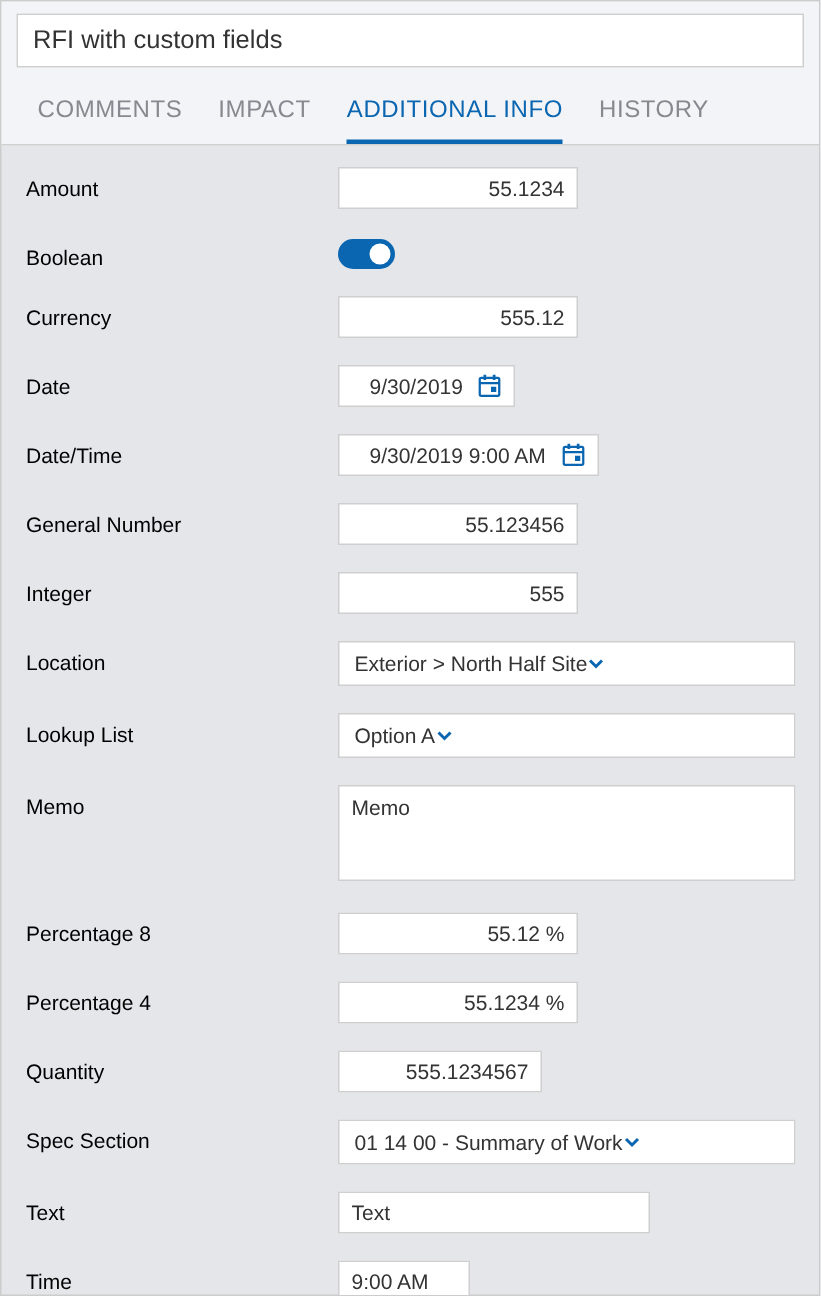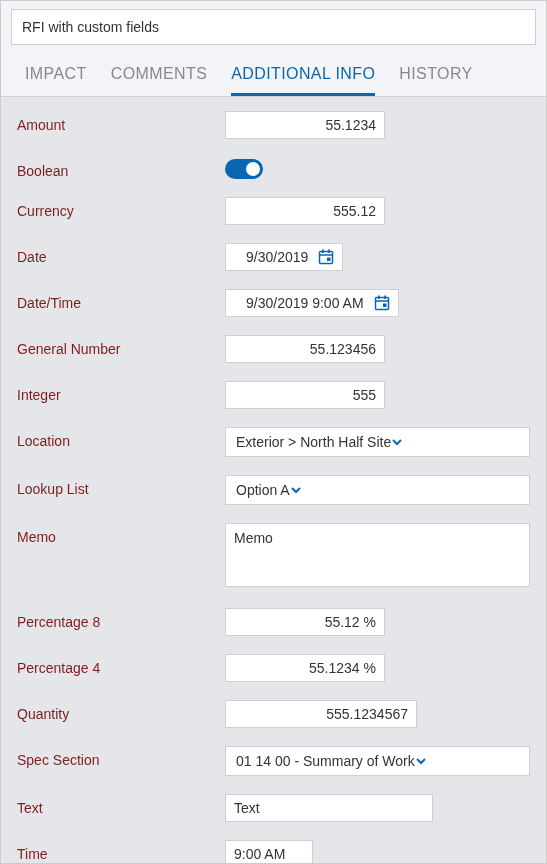--- a/index.html
+++ b/index.html
@@ -21,21 +21,21 @@
     background: #f3f4f7;
     padding: 8px 10px 0 10px;
     border-bottom: 1px solid #d0d0d0;
   }
   .title-input {
     width: 100%;
     height: 36px;
     border: 1px solid #cfcfcf;
     background: #fff;
     padding: 0 10px;
-    font-size: 14px;
+    font-size: 17px;
     color: #333;
     outline: none;
   }
   .tabs {
     display: flex;
     gap: 0;
     padding: 14px 14px 0 14px;
     background: #f3f4f7;
   }
   .tab {
@@ -55,40 +55,40 @@
     padding: 14px 16px;
     overflow: auto;
   }
   .row {
     display: flex;
     align-items: flex-start;
     margin-bottom: 18px;
   }
   .label {
     width: 208px;
-    color: #7f1d1d;
+    color: #000000;
     font-size: 14px;
     padding-top: 6px;
   }
   .control { flex: 0 0 auto; }
   .control.full { flex: 1 1 auto; }
   input.txt, .select, textarea.memo {
     border: 1px solid #cfcfcf;
     background: #fff;
     font-family: inherit;
     font-size: 14px;
     color: #333;
     outline: none;
   }
   input.txt {
     height: 28px;
     padding: 0 8px;
   }
   .num { text-align: right; width: 160px; }
-  .num-wide { text-align: right; width: 192px; }
+  .num-wide { text-align: right; width: 136px; }
   .txt-left { text-align: left; width: 208px; }
   .txt-short { text-align: left; width: 88px; }
   .datebox {
     display: inline-flex;
     align-items: center;
     height: 28px;
     border: 1px solid #cfcfcf;
     background: #fff;
     padding: 0 8px 0 8px;
   }
@@ -143,22 +143,22 @@
   .chev svg { display: block; }
 </style>
 </head>
 <body>
 
 <div class="panel">
 
   <div class="title-region">
     <input class="title-input" type="text" value="RFI with custom fields" style="">
     <div class="tabs">
+      <div class="tab">COMMENTS</div>
       <div class="tab">IMPACT</div>
-      <div class="tab">COMMENTS</div>
       <div class="tab active">ADDITIONAL INFO</div>
       <div class="tab">HISTORY</div>
     </div>
   </div>
 
   <div class="form">
 
     <div class="row">
       <div class="label">Amount</div>
       <div class="control">

